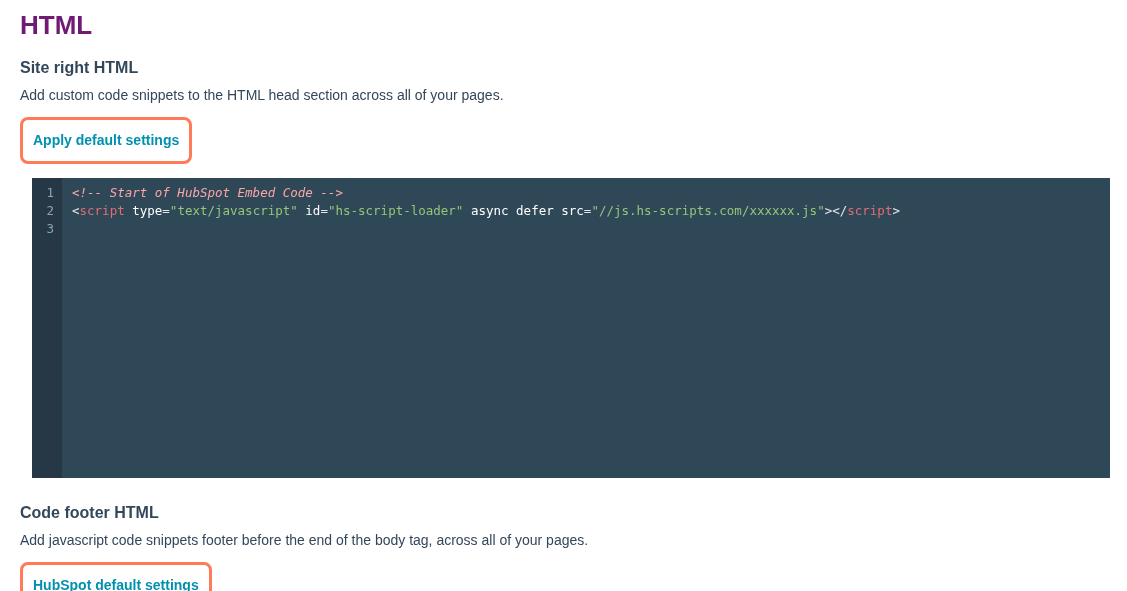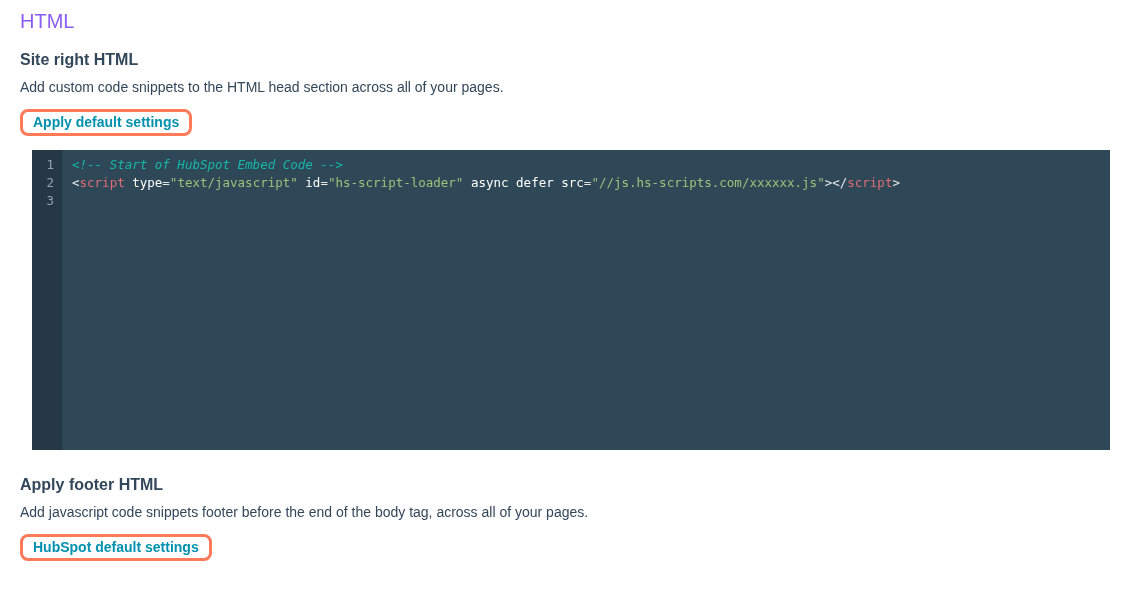--- a/index.html
+++ b/index.html
@@ -5,44 +5,44 @@
   * { box-sizing: border-box; }
   body {
     margin: 0;
     padding: 10px 20px 20px 20px;
     font-family: -apple-system, BlinkMacSystemFont, "Segoe UI", Helvetica, Arial, sans-serif;
     color: #33475b;
     background: #fff;
     width: 1127px;
   }
   h1.section-title {
-    font-size: 20px;
-    font-weight: 400;
+    font-size: 26px;
+    font-weight: 700;
     margin: 0 0 18px 0;
-    color: #8b5cf6;
+    color: #701a75;
   }
   h2.sub-title {
     font-size: 16px;
     font-weight: 600;
     margin: 0 0 10px 0;
     color: #33475b;
   }
   p.desc {
     font-size: 14px;
     color: #33475b;
     margin: 0 0 14px 0;
     font-weight: 400;
   }
   .link-btn {
     display: inline-block;
     color: #0091ae;
     font-weight: 600;
     font-size: 14px;
     cursor: pointer;
-    padding: 2px 10px;
+    padding: 12px 10px;
     border: 3px solid #ff7a59;
     border-radius: 8px;
     line-height: 1.2;
   }
   .editor {
     margin-top: 14px;
     margin-left: 12px;
     width: 1078px;
     height: 300px;
     background: #2f4858;
@@ -61,21 +61,21 @@
     user-select: none;
   }
   .gutter div { height: 18px; }
   .code-area {
     padding: 6px 10px;
     color: #e0e6ed;
     flex: 1;
     position: relative;
   }
   .code-line { height: 18px; white-space: pre; }
-  .tok-comment { color: #14b8a6; font-style: italic; }
+  .tok-comment { color: #fca5a5; font-style: italic; }
   .tok-bracket { color: #e6e6e6; }
   .tok-tag { color: #e06c75; }
   .tok-attr { color: #ffffff; }
   .tok-eq { color: #e6e6e6; }
   .tok-str { color: #98c379; }
   .caret {
     display: inline-block;
     width: 0;
     border-left: 1px solid #e0e6ed;
     height: 14px;
@@ -102,19 +102,19 @@
     <div>2</div>
     <div>3</div>
   </div>
   <div class="code-area">
     <div class="code-line"><span class="tok-comment">&lt;!-- Start of HubSpot Embed Code --&gt;</span></div>
     <div class="code-line"><span class="tok-bracket">&lt;</span><span class="tok-tag">script</span><span> </span><span class="tok-attr">type</span><span class="tok-eq">=</span><span class="tok-str">"text/javascript"</span><span> </span><span class="tok-attr">id</span><span class="tok-eq">=</span><span class="tok-str">"hs-script-loader"</span><span> </span><span class="tok-attr">async</span><span> </span><span class="tok-attr">defer</span><span> </span><span class="tok-attr">src</span><span class="tok-eq">=</span><span class="tok-str">"//js.hs-scripts.com/xxxxxx.js"</span><span class="tok-bracket">&gt;</span><span class="tok-bracket">&lt;/</span><span class="tok-tag">script</span><span class="tok-bracket">&gt;</span></div>
   </div>
 </div>
 
 <div class="footer-block">
-  <h2 class="sub-title">Apply footer HTML</h2>
+  <h2 class="sub-title">Code footer HTML</h2>
   <p class="desc">Add javascript code snippets footer before the end of the body tag, across all of your pages.</p>
   <span class="link-btn">HubSpot default settings</span>
 </div>
 
 
 
 
 </body></html>

